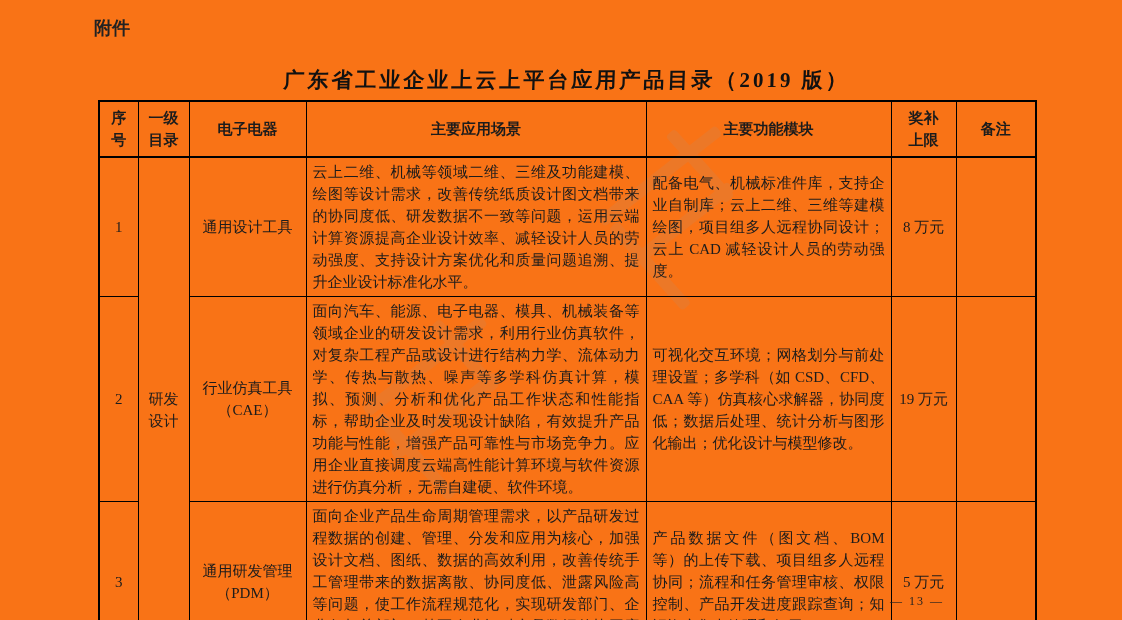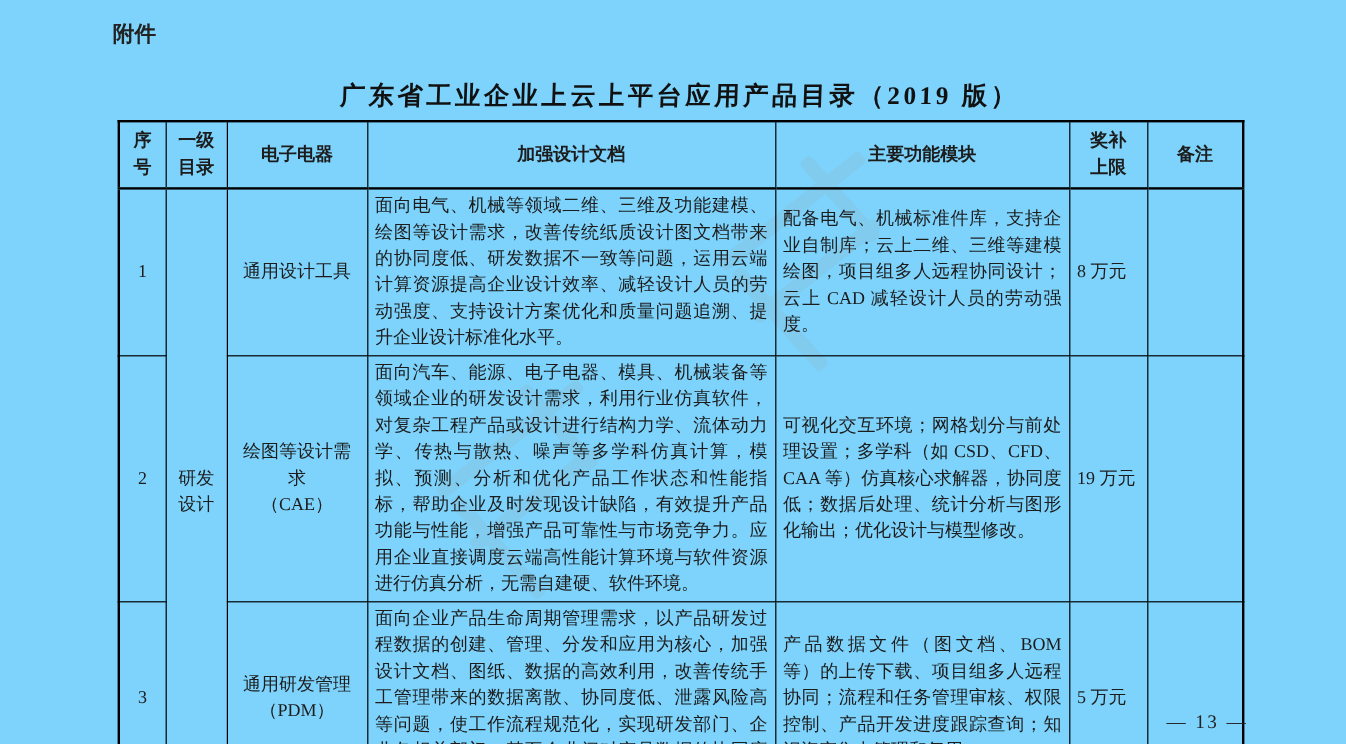--- a/index.html
+++ b/index.html
@@ -4,21 +4,21 @@
 <style>
   * { margin: 0; padding: 0; box-sizing: border-box; }
   html, body {
     width: 1122px; height: 620px;
     background: #ffffff;
     font-family: "Liberation Serif", "DejaVu Serif", serif;
     color: #1a1a1a;
     overflow: hidden;
     position: relative;
   }
-  .page { position: relative; width: 1122px; height: 620px; background: #7dd3fc; }
+  .page { position: relative; width: 1122px; height: 620px; background: #f97316; }
 
   .attachment-label {
     position: absolute; left: 94px; top: 16px;
     font-family: "Liberation Sans", "DejaVu Sans", sans-serif;
     font-weight: 700; font-size: 18px; color: #222;
   }
   .doc-title {
     position: absolute; left: 98px; top: 66px; width: 937px;
     text-align: center;
     font-weight: 700; font-size: 21px; letter-spacing: 3px;
@@ -52,26 +52,26 @@
   tr.row-3 { height: 136px; }
 
   td.c-no   { text-align: center; }
   td.c-l1   { text-align: center; white-space: pre-line; }
   td.c-l2   { text-align: center; white-space: pre-line; }
   td.c-sc, td.c-mo {
     text-align: justify;
     text-justify: inter-ideograph;
     padding: 4px 7px;
   }
-  td.c-rw   { text-align: left; }
+  td.c-rw   { text-align: center; }
   td.c-rm   { text-align: center; }
 
   .page-number {
-    position: absolute; left: 972px; top: 594px;
-    font-size: 16px; letter-spacing: 2px; color: #222;
+    position: absolute; left: 890px; top: 594px;
+    font-size: 12px; letter-spacing: 2px; color: #222;
   }
 
   
   .wm { position: absolute; opacity: 0.13; pointer-events: none; }
   .wm .s { position: absolute; background: #9a9a9a; border-radius: 4px; }
   .wm1 { left: 565px; top: 130px; width: 210px; height: 170px; }
   .wm2 { left: 330px; top: 320px; width: 210px; height: 200px; }
   .s1 { width: 150px; height: 12px; left: 20px; top: 40px;  transform: rotate(-38deg); }
   .s2 { width: 130px; height: 12px; left: 50px; top: 90px;  transform: rotate(-38deg); }
   .s3 { width: 110px; height: 12px; left: 30px; top: 130px; transform: rotate(48deg); }
@@ -108,41 +108,41 @@
         <col style="width:245px">
         <col style="width:65px">
       <col style="width:80px">
     </colgroup>
     <thead>
       <tr>
         <th>序号</th>
         <th>一级
 目录</th>
         <th>电子电器</th>
-        <th>加强设计文档</th>
+        <th>主要应用场景</th>
         <th>主要功能模块</th>
         <th>奖补
 上限</th>
         <th>备注</th>
       </tr>
     </thead>
     <tbody>
       <tr class="row-1">
         <td class="c-no">1</td>
         <td class="c-l1" rowspan="3">研发
 设计</td>
         <td class="c-l2">通用设计工具</td>
-        <td class="c-sc">面向电气、机械等领域二维、三维及功能建模、绘图等设计需求，改善传统纸质设计图文档带来的协同度低、研发数据不一致等问题，运用云端计算资源提高企业设计效率、减轻设计人员的劳动强度、支持设计方案优化和质量问题追溯、提升企业设计标准化水平。</td>
+        <td class="c-sc">云上二维、机械等领域二维、三维及功能建模、绘图等设计需求，改善传统纸质设计图文档带来的协同度低、研发数据不一致等问题，运用云端计算资源提高企业设计效率、减轻设计人员的劳动强度、支持设计方案优化和质量问题追溯、提升企业设计标准化水平。</td>
         <td class="c-mo">配备电气、机械标准件库，支持企业自制库；云上二维、三维等建模绘图，项目组多人远程协同设计；云上 CAD 减轻设计人员的劳动强度。</td>
         <td class="c-rw">8 万元</td>
         <td class="c-rm"></td>
       </tr>
       <tr class="row-2">
         <td class="c-no">2</td>
-        <td class="c-l2">绘图等设计需求
+        <td class="c-l2">行业仿真工具
 （CAE）</td>
         <td class="c-sc">面向汽车、能源、电子电器、模具、机械装备等领域企业的研发设计需求，利用行业仿真软件，对复杂工程产品或设计进行结构力学、流体动力学、传热与散热、噪声等多学科仿真计算，模拟、预测、分析和优化产品工作状态和性能指标，帮助企业及时发现设计缺陷，有效提升产品功能与性能，增强产品可靠性与市场竞争力。应用企业直接调度云端高性能计算环境与软件资源进行仿真分析，无需自建硬、软件环境。</td>
         <td class="c-mo">可视化交互环境；网格划分与前处理设置；多学科（如 CSD、CFD、CAA 等）仿真核心求解器，协同度低；数据后处理、统计分析与图形化输出；优化设计与模型修改。</td>
         <td class="c-rw">19 万元</td>
         <td class="c-rm"></td>
       </tr>
       <tr class="row-3">
         <td class="c-no">3</td>
         <td class="c-l2">通用研发管理
 （PDM）</td>

